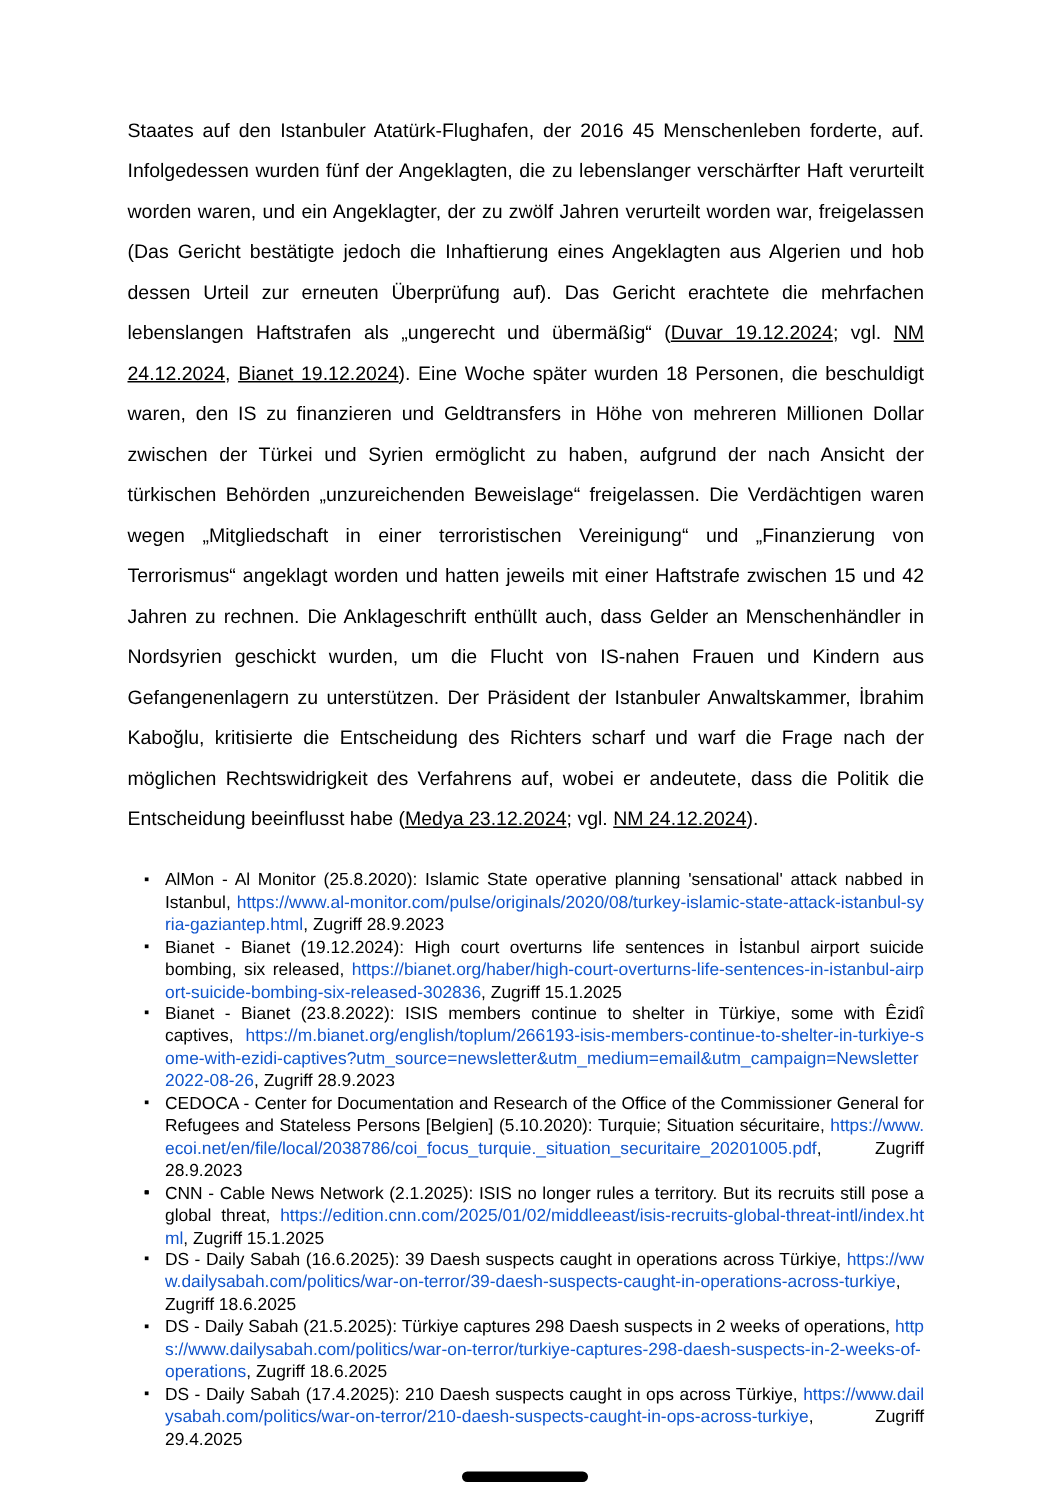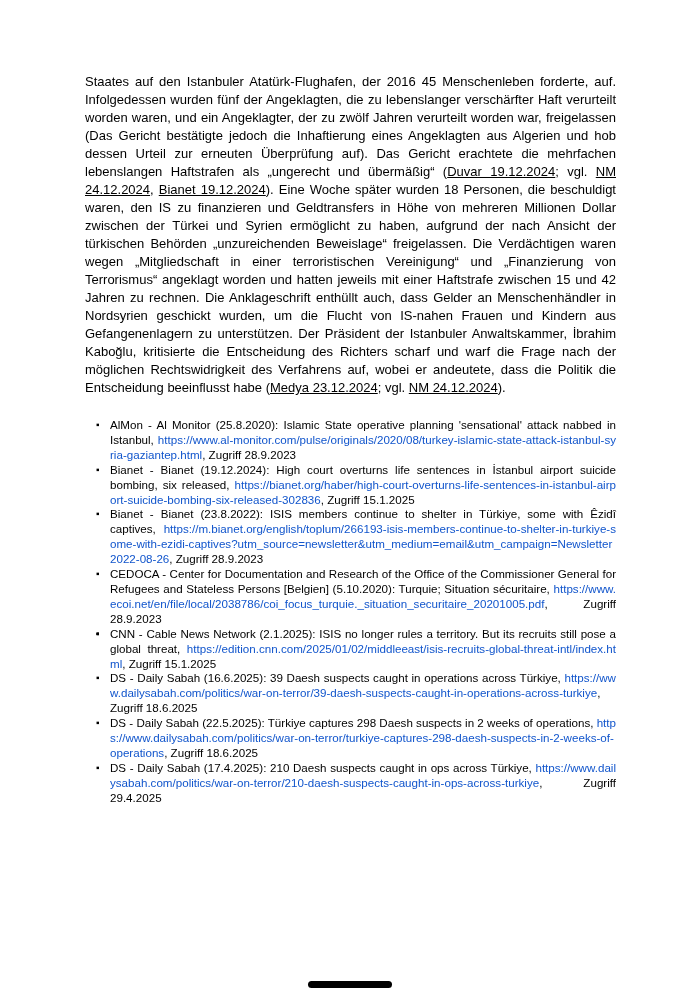--- a/index.html
+++ b/index.html
@@ -14,21 +14,21 @@
     height: 990px;
     background: #ffffff;
     padding: 73px 84px 0 85px;
     font-family: "Liberation Sans", "DejaVu Sans", sans-serif;
     color: #000000;
     overflow: hidden;
   }
   .body-text {
     margin: 0;
     font-size: 13px;
-    line-height: 18px;
+    line-height: 27px;
     text-align: justify;
     hyphens: auto;
     -webkit-hyphens: auto;
   }
   .cite-link {
     color: #000000;
     text-decoration: underline;
     cursor: pointer;
   }
   .heading {
@@ -90,19 +90,19 @@
 
   <div class="sources">
       <div class="source-item"><span class="bullet">▪</span><span class="source-content"><span>AlMon - Al Monitor (25.8.2020): Islamic State operative planning 'sensational' attack nabbed in Istanbul, </span><a class="url-link">https://www.al-monitor.com/pulse/originals/2020/08/turkey-islamic-state-attack-istanbul-syria-gaziantep.html</a><span>, Zugriff 28.9.2023</span></span></div>
       <div class="source-item"><span class="bullet">▪</span><span class="source-content"><span>Bianet - Bianet (19.12.2024): High court overturns life sentences in İstanbul airport suicide bombing, six released, </span><a class="url-link">https://bianet.org/haber/high-court-overturns-life-sentences-in-istanbul-airport-suicide-bombing-six-released-302836</a><span>, Zugriff 15.1.2025</span></span></div>
       <div class="source-item"><span class="bullet">▪</span><span class="source-content"><span>Bianet - Bianet (23.8.2022): ISIS members continue to shelter in Türkiye, some with Êzidî captives, </span><a class="url-link">https://m.bianet.org/english/toplum/266193-isis-members-continue-to-shelter-in-turkiye-some-with-ezidi-captives?utm_source=newsletter&amp;utm_medium=email&amp;utm_campaign=Newsletter 2022-08-26</a><span>, Zugriff 28.9.2023</span></span></div>
       <div class="source-item"><span class="bullet">▪</span><span class="source-content"><span>CEDOCA - Center for Documentation and Research of the Office of the Commissioner General for Refugees and Stateless Persons [Belgien] (5.10.2020): Turquie; Situation sécuritaire, </span><a class="url-link">https://www.ecoi.net/en/file/local/2038786/coi_focus_turquie._situation_securitaire_20201005.pdf</a><span>, Zugriff 28.9.2023</span></span></div>
       <div class="source-item"><span class="bullet">▪</span></div>
       <div class="source-item"><span class="bullet">▪</span></div>
       <div class="source-item"><span class="bullet">▪</span><span class="source-content"><span>CNN - Cable News Network (2.1.2025): ISIS no longer rules a territory. But its recruits still pose a global threat, </span><a class="url-link">https://edition.cnn.com/2025/01/02/middleeast/isis-recruits-global-threat-intl/index.html</a><span>, Zugriff 15.1.2025</span></span></div>
       <div class="source-item"><span class="bullet">▪</span><span class="source-content"><span>DS - Daily Sabah (16.6.2025): 39 Daesh suspects caught in operations across Türkiye, </span><a class="url-link">https://www.dailysabah.com/politics/war-on-terror/39-daesh-suspects-caught-in-operations-across-turkiye</a><span>, Zugriff 18.6.2025</span></span></div>
-      <div class="source-item"><span class="bullet">▪</span><span class="source-content"><span>DS - Daily Sabah (22.5.2025): Türkiye captures 298 Daesh suspects in 2 weeks of operations, </span><a class="url-link">https://www.dailysabah.com/politics/war-on-terror/turkiye-captures-298-daesh-suspects-in-2-weeks-of-operations</a><span>, Zugriff 18.6.2025</span></span></div>
+      <div class="source-item"><span class="bullet">▪</span><span class="source-content"><span>DS - Daily Sabah (21.5.2025): Türkiye captures 298 Daesh suspects in 2 weeks of operations, </span><a class="url-link">https://www.dailysabah.com/politics/war-on-terror/turkiye-captures-298-daesh-suspects-in-2-weeks-of-operations</a><span>, Zugriff 18.6.2025</span></span></div>
       <div class="source-item"><span class="bullet">▪</span><span class="source-content"><span>DS - Daily Sabah (17.4.2025): 210 Daesh suspects caught in ops across Türkiye, </span><a class="url-link">https://www.dailysabah.com/politics/war-on-terror/210-daesh-suspects-caught-in-ops-across-turkiye</a><span>, Zugriff 29.4.2025</span></span></div>
     </div>
 
 
   <div class="bottom-bar"></div>
 </div>
 
 </body></html>

